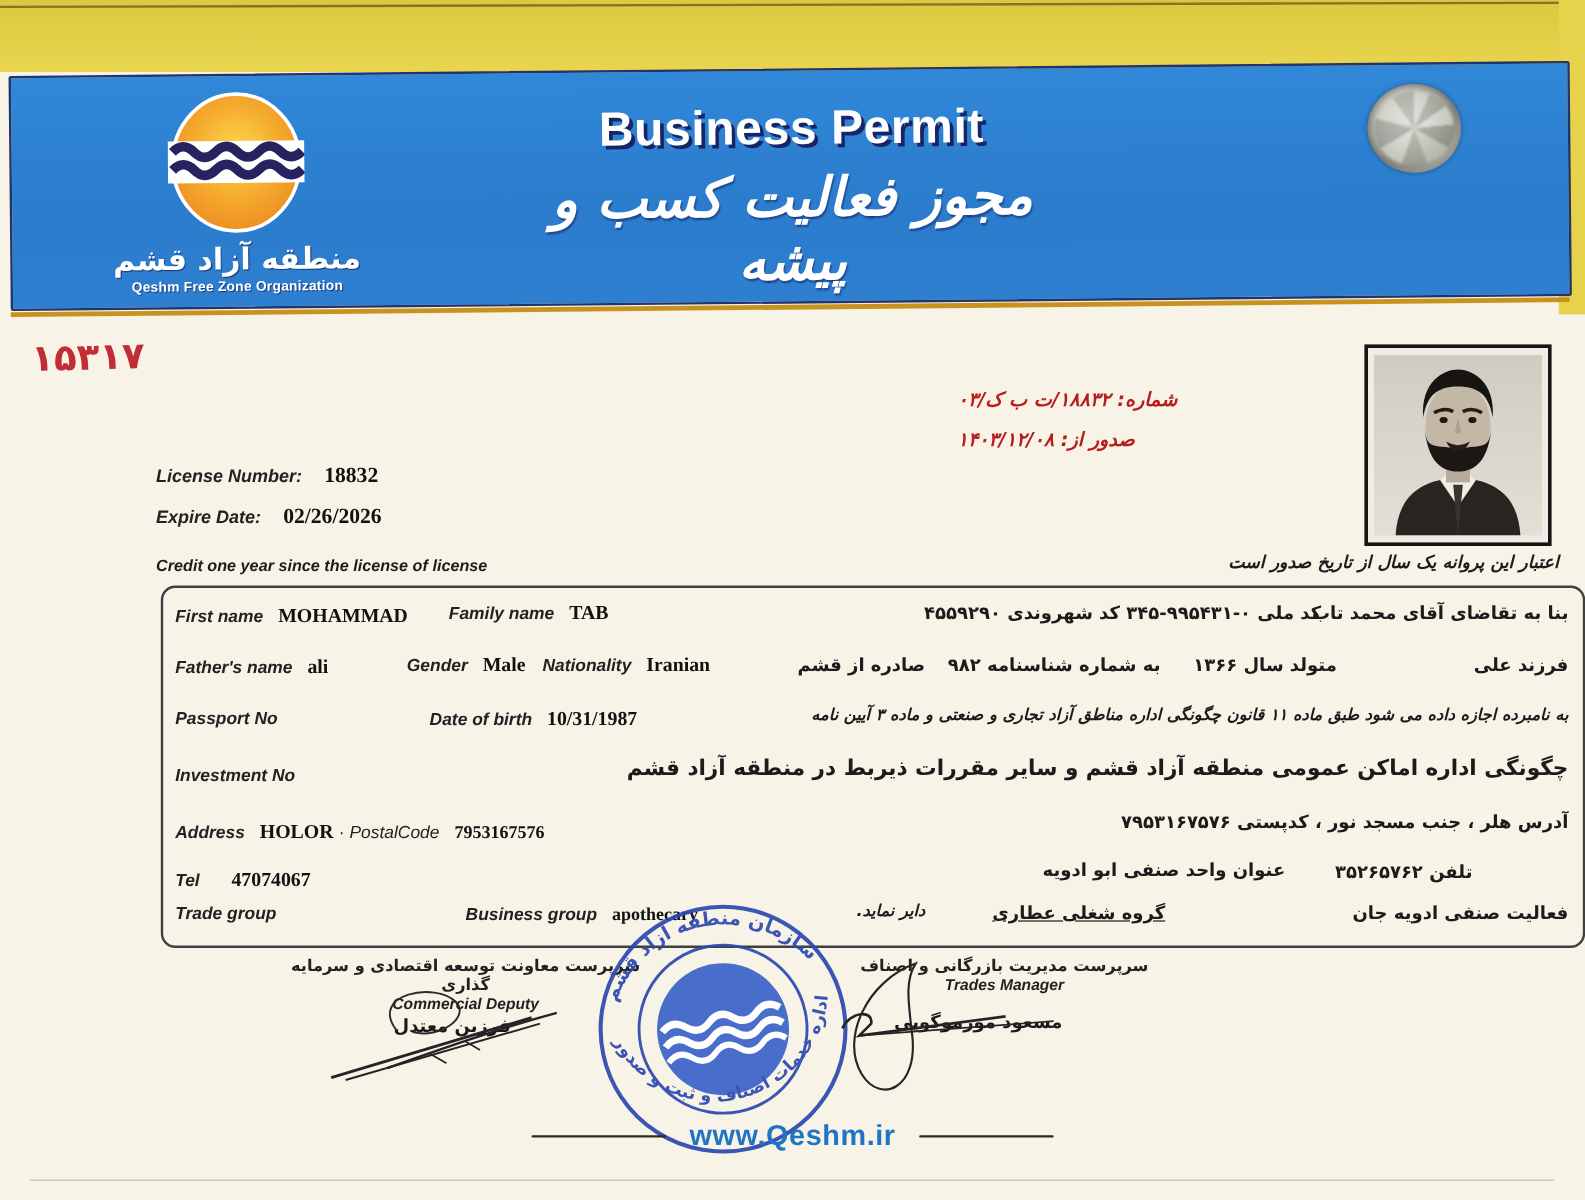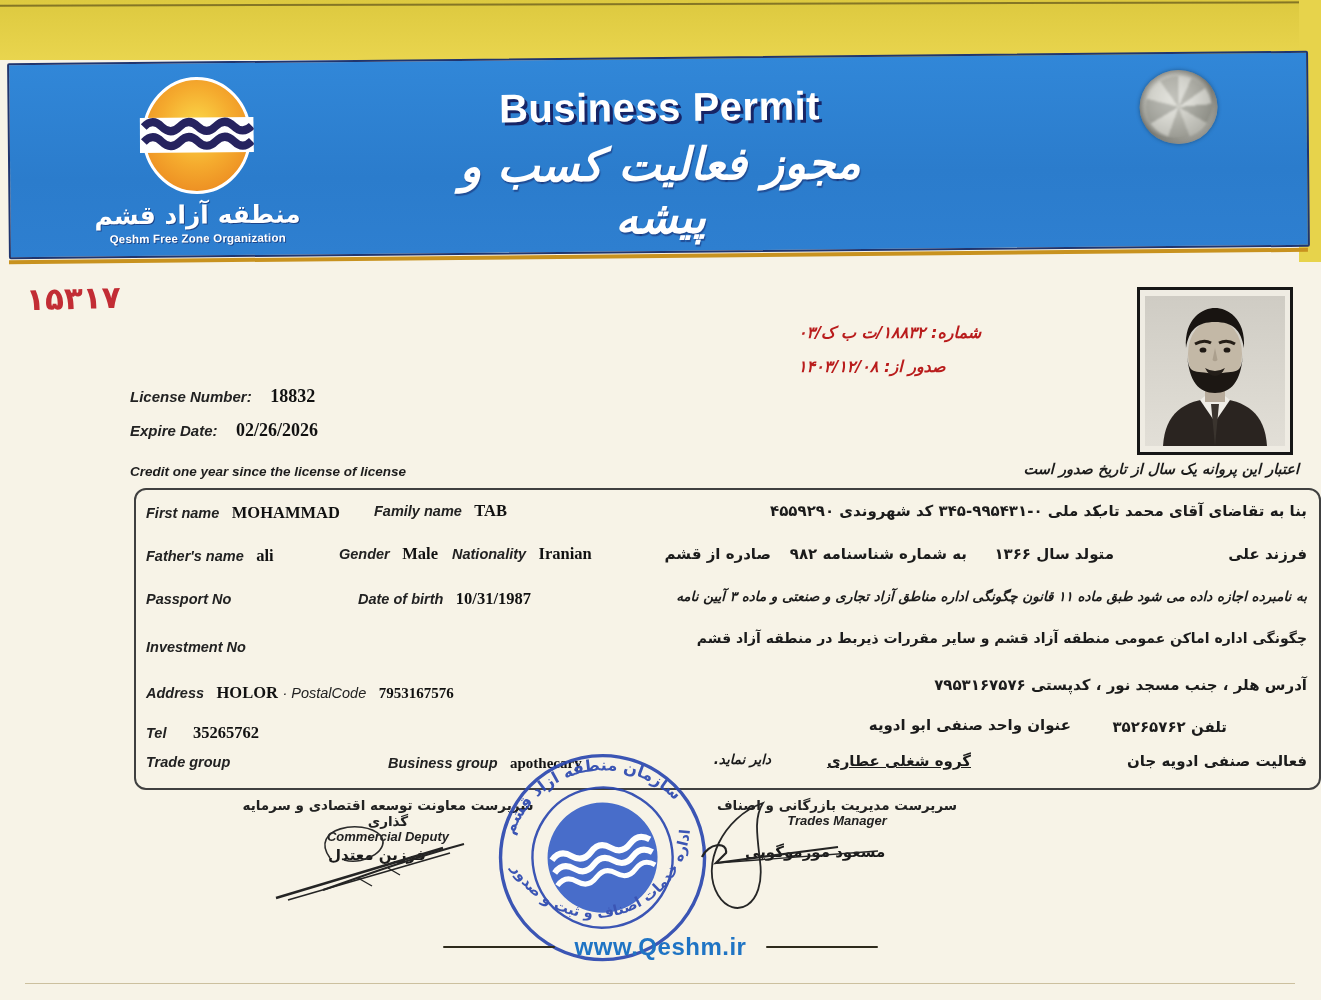--- a/index.html
+++ b/index.html
@@ -197,33 +197,33 @@
     <span class="fa fa-cell" style="right:548px;top:55px;">صادره از قشم</span>
 
     <span class="abs en-label" style="left:10px;top:101px;">Passport No</span>
     <span class="abs" style="left:222px;top:99px;">
       <span class="en-label">Date of birth</span>
       <span class="en-value">10/31/1987</span>
     </span>
     <span class="fa fa-cell fa-small" style="right:12px;top:98px;">به نامبرده اجازه داده می شود طبق ماده ۱۱   قانون چگونگی اداره مناطق آزاد تجاری و صنعتی و  ماده ۳  آیین نامه</span>
 
     <span class="abs en-label" style="left:10px;top:149px;text-align:right;">Investment No</span>
-    <span class="fa fa-cell" style="right:12px;top:140px;font-size:14px;">چگونگی اداره اماکن عمومی  منطقه آزاد قشم  و  سایر مقررات ذیربط در   منطقه آزاد قشم</span>
+    <span class="fa fa-cell" style="right:12px;top:140px;font-size:18px;">چگونگی اداره اماکن عمومی  منطقه آزاد قشم  و  سایر مقررات ذیربط در   منطقه آزاد قشم</span>
 
     <span class="abs" style="left:10px;top:193px;">
       <span class="en-label">Address</span>
       <span class="en-value">HOLOR</span>
       <span class="en-label" style="font-weight:normal;">· PostalCode</span>
       <span class="en-value" style="font-size:15px;">7953167576</span>
     </span>
     <span class="fa fa-cell" style="right:12px;top:186px;">آدرس  هلر ، جنب مسجد نور ، کدپستی ۷۹۵۳۱۶۷۵۷۶</span>
 
     <span class="abs" style="left:10px;top:233px;">
       <span class="en-label">Tel</span>
-      <span class="en-value" style="margin-left:22px;">35265762</span>
+      <span class="en-value" style="margin-left:22px;">47074067</span>
     </span>
     <span class="fa fa-cell" style="right:92px;top:228px;">تلفن  ۳۵۲۶۵۷۶۲</span>
     <span class="fa fa-cell" style="right:248px;top:226px;">عنوان واحد صنفی ابو ادویه</span>
 
     <span class="abs en-label" style="left:10px;top:264px;">Trade group</span>
     <span class="abs" style="left:252px;top:264px;">
       <span class="en-label">Business group</span>
       <span class="en-value" style="font-size:15px;">apothecary</span>
     </span>
     <span class="fa fa-cell" style="right:12px;top:262px;">فعالیت صنفی ادویه جان</span>

